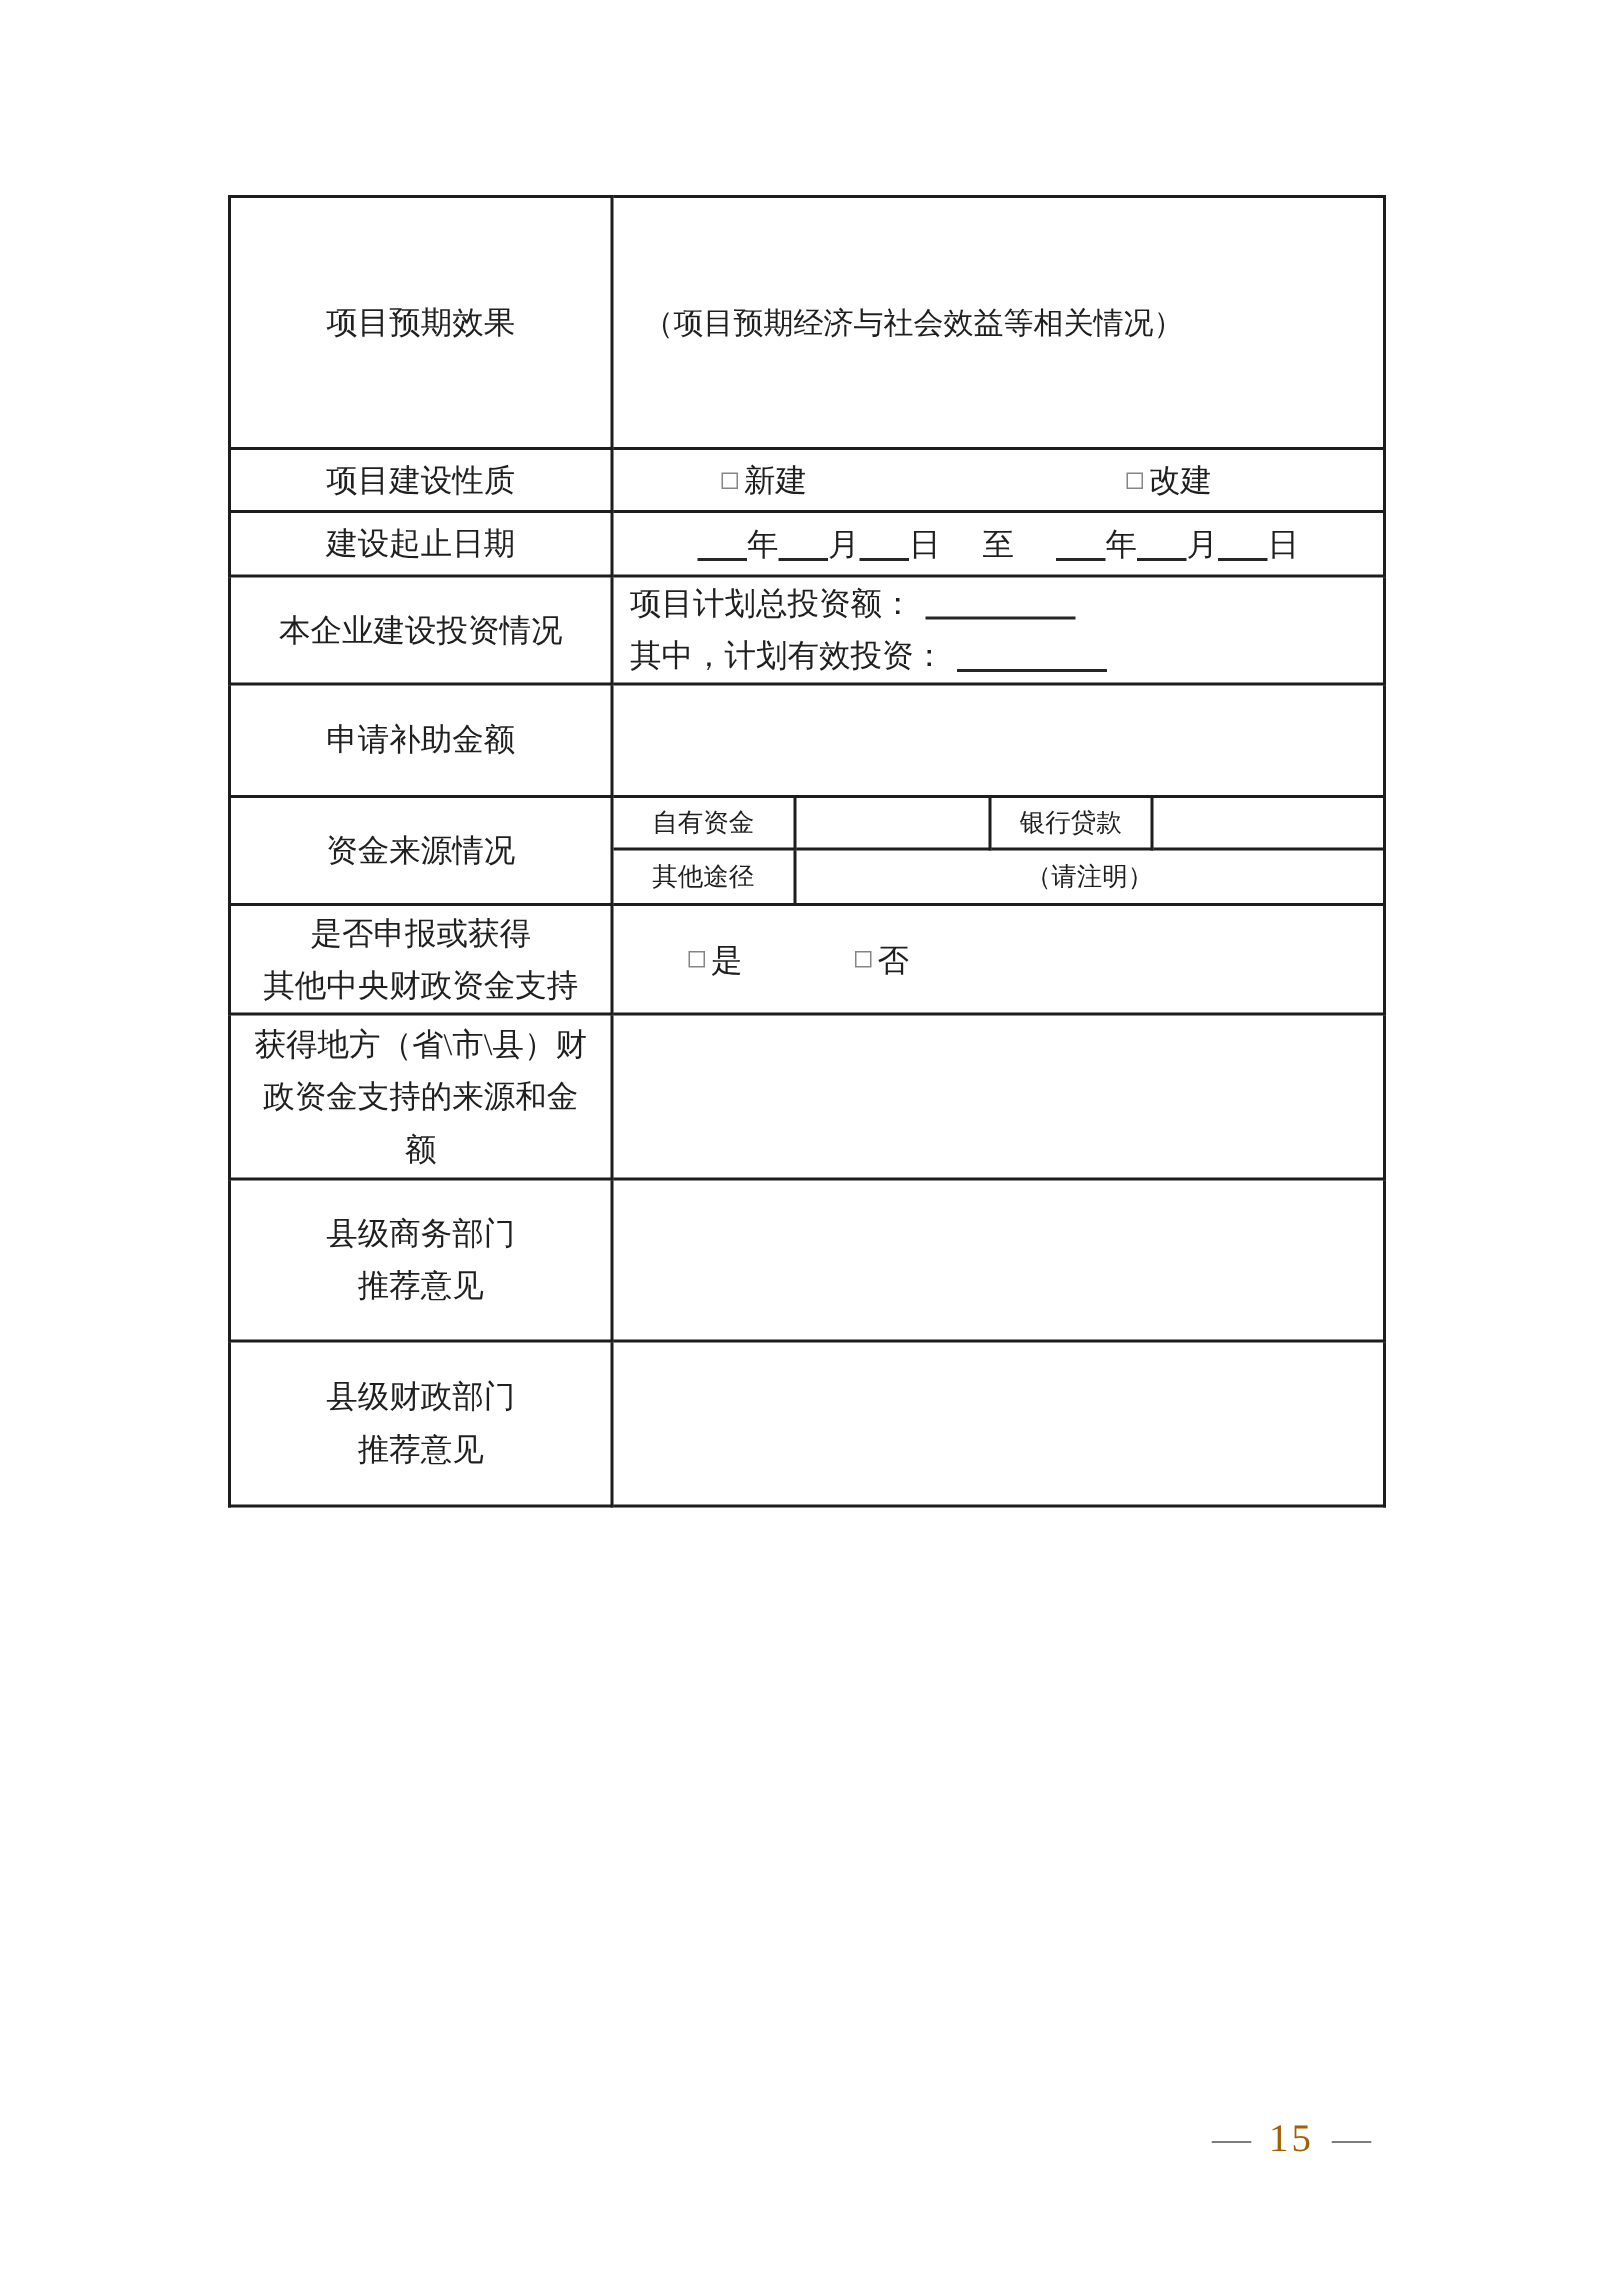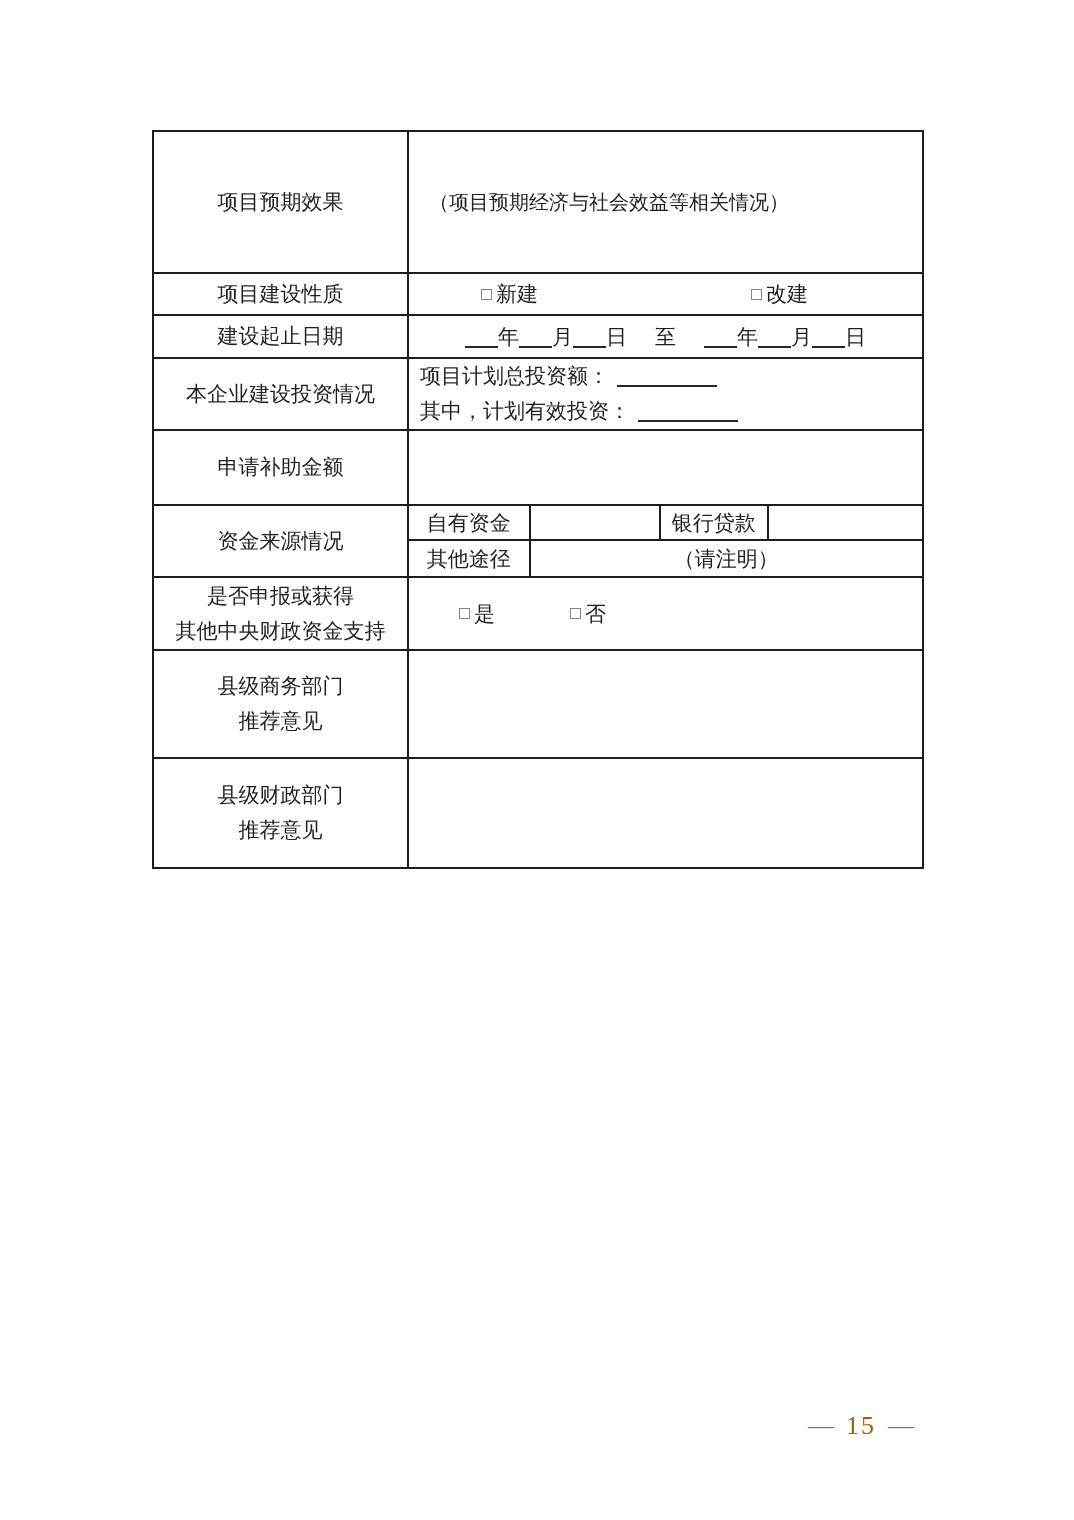--- a/index.html
+++ b/index.html
@@ -26,21 +26,21 @@
   }
   table.form td {
     border: 2px solid var(--bd);
     vertical-align: middle;
     font-size: 21px;
     color: var(--ink);
   }
   col.c-label   { width: 255px; }
   col.c-content { width: 515px; }
 
-  tr.h1  { height: 142px; }
+  tr.h1  { height: 168px; }
   tr.h2  { height: 42px;  }
   tr.h3  { height: 43px;  }
   tr.h4  { height: 70px;  }
   tr.h5  { height: 75px; border-radius: 11px;  }
   tr.h6  { height: 72px;  }
   tr.h7  { height: 73px;  }
   tr.h8  { height: 110px; }
   tr.h9  { height: 108px; }
   tr.h10 { height: 110px; }
   tr.h11 { height: 130px; }
@@ -85,21 +85,21 @@
   .invest { padding-left: 11px; }
   .invest .line { line-height: 35px; white-space: nowrap; }
 
   
   td.fund-cell { padding: 0; height: 72px; }
   .fund {
     display: grid;
     grid-template-columns: 122fr 131fr 108fr 154fr;
     grid-template-rows: 1fr 1fr;
     width: 100%; height: 70px;
-    font-size: 21px;
+    font-size: 17px;
   }
   .fund > div { display: flex; align-items: center; justify-content: center; }
   .f-self  { border-right: 2px solid var(--bd); border-bottom: 2px solid var(--bd); }
   .f-b1    { border-right: 2px solid var(--bd); border-bottom: 2px solid var(--bd); }
   .f-bank  { border-right: 2px solid var(--bd); border-bottom: 2px solid var(--bd); }
   .f-b2    { border-bottom: 2px solid var(--bd); }
   .f-other { border-right: 2px solid var(--bd); }
   .f-note  { grid-column: 2 / -1; }
 
   
@@ -221,20 +221,28 @@
             <span>是</span>
           </span>
           <span class="opt">
             <span class="cb"></span>
             <span>否</span>
           </span>
         </div>
       </td>
     </tr>
 
+    <tr class="h8">
+      <td class="lbl">
+        <div>获得地方（省\市\县）财</div>
+        <div>政资金支持的来源和金</div>
+        <div>额</div>
+      </td>
+      <td class="val"></td>
+    </tr>
 
     <tr class="h9">
       <td class="lbl">
         <div>县级商务部门</div>
         <div>推荐意见</div>
       </td>
       <td class="val"></td>
     </tr>
 
     <tr class="h10">

